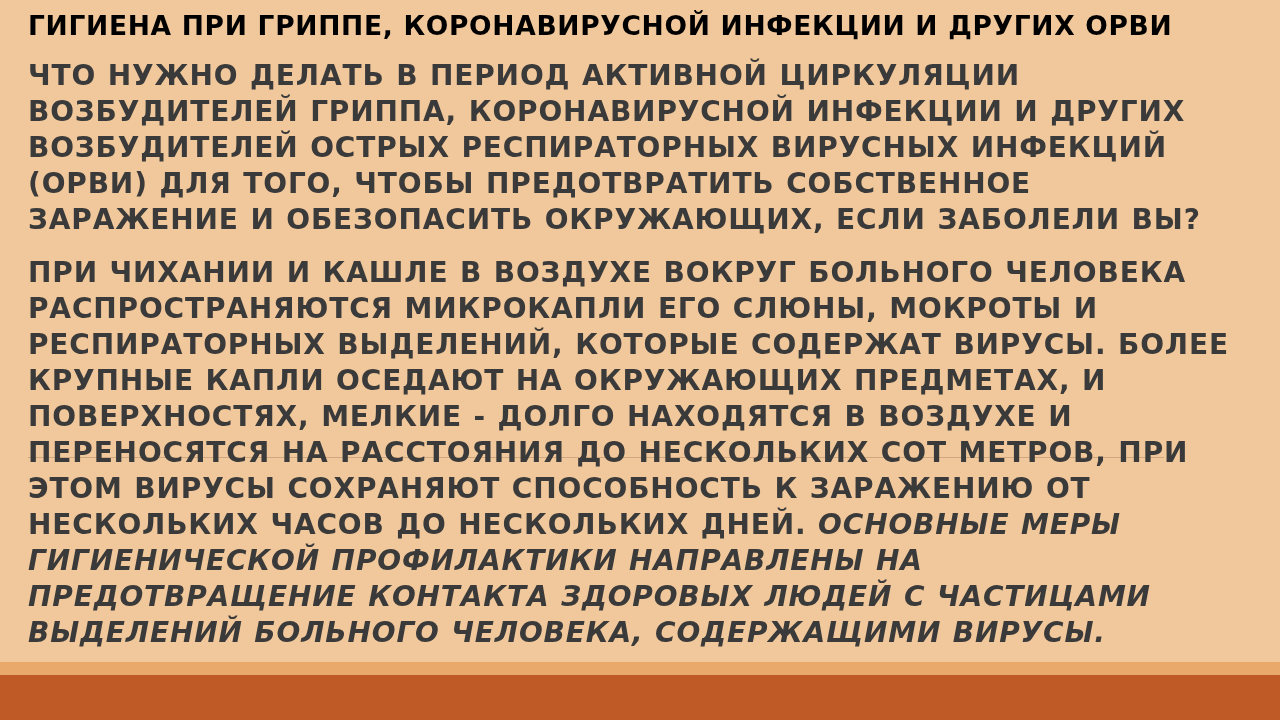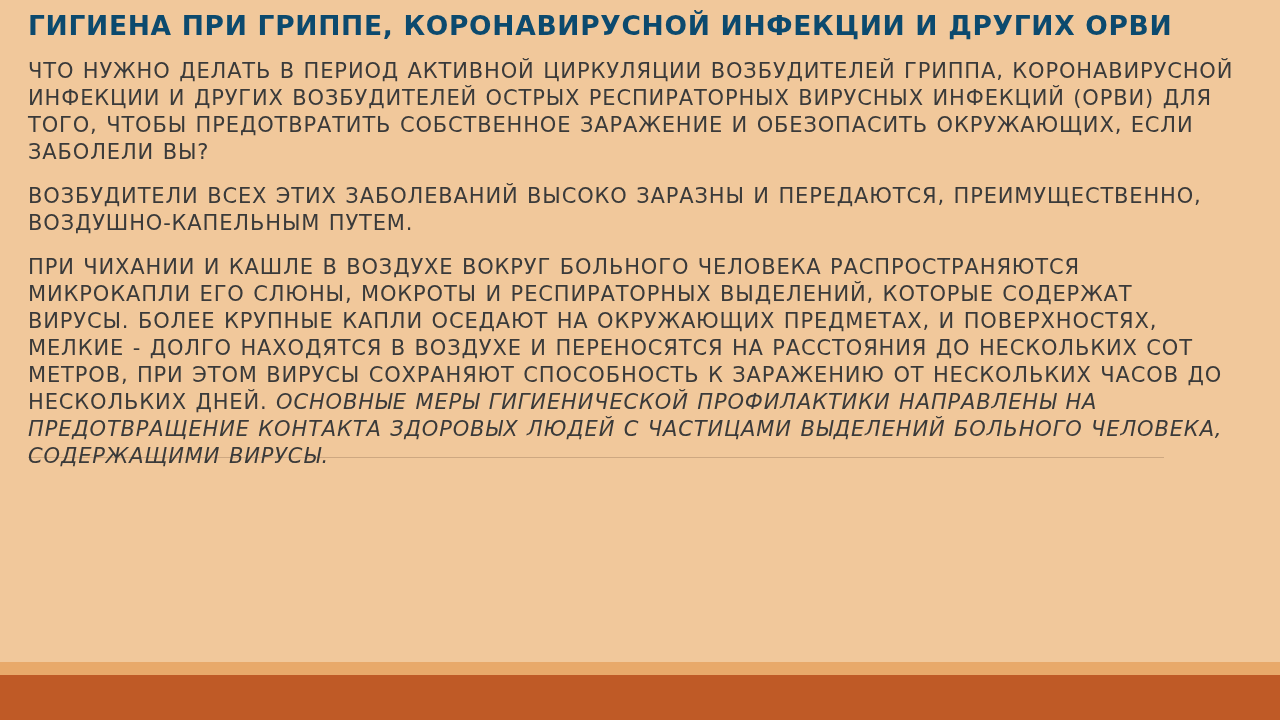--- a/index.html
+++ b/index.html
@@ -45,35 +45,36 @@
     background: #bf5a26;
   }
   .content {
     position: relative;
     z-index: 3;
     padding: 4px 28px 0 28px;
   }
   .title {
     font-size: 26.5px;
     font-weight: bold;
-    color: #0c4a6e;
+    color: #000000;
     letter-spacing: 0.7px;
     text-transform: uppercase;
     line-height: 1.22;
     margin: 6px 0 16px 0;
     white-space: nowrap;
   }
   .para {
-    font-size: 21px;
+    font-size: 28px;
     color: #3a3a3a;
     text-transform: uppercase;
     letter-spacing: 0.85px;
     line-height: 1.285;
     margin: 0 16px 17px 0;
     word-spacing: 1px;
+    font-weight: bold;
   }
   .para.last {
     margin-bottom: 0;
   }
   .emph {
     font-style: italic;
   }
   .divider-line {
     position: absolute;
     left: 28px;
@@ -91,18 +92,17 @@
   <div class="slide-bg-top"></div>
   <div class="divider-line"></div>
   <div class="slide-bg-bottom"></div>
   <div class="slide-bg-foot"></div>
 
   <div class="content">
     <h1 class="title">Гигиена при гриппе, коронавирусной инфекции и других ОРВИ</h1>
 
     <p class="para">Что нужно делать в период активной циркуляции возбудителей гриппа, коронавирусной инфекции и других возбудителей острых респираторных вирусных инфекций (ОРВИ) для того, чтобы предотвратить собственное заражение и обезопасить окружающих, если заболели Вы?</p>
 
-    <p class="para">Возбудители всех этих заболеваний высоко заразны и передаются, преимущественно, воздушно-капельным путем.</p>
 
     <p class="para"><span>При чихании и кашле в воздухе вокруг больного человека распространяются микрокапли его слюны, мокроты и респираторных выделений, которые содержат вирусы. Более крупные капли оседают на окружающих предметах, и поверхностях, мелкие - долго находятся в воздухе и переносятся на расстояния до нескольких сот метров, при этом вирусы сохраняют способность к заражению от нескольких часов до нескольких дней. </span><span class="emph">Основные меры гигиенической профилактики направлены на предотвращение контакта здоровых людей с частицами выделений больного человека, содержащими вирусы.</span></p>
 
   </div>
 </div>
 
 </body></html>

